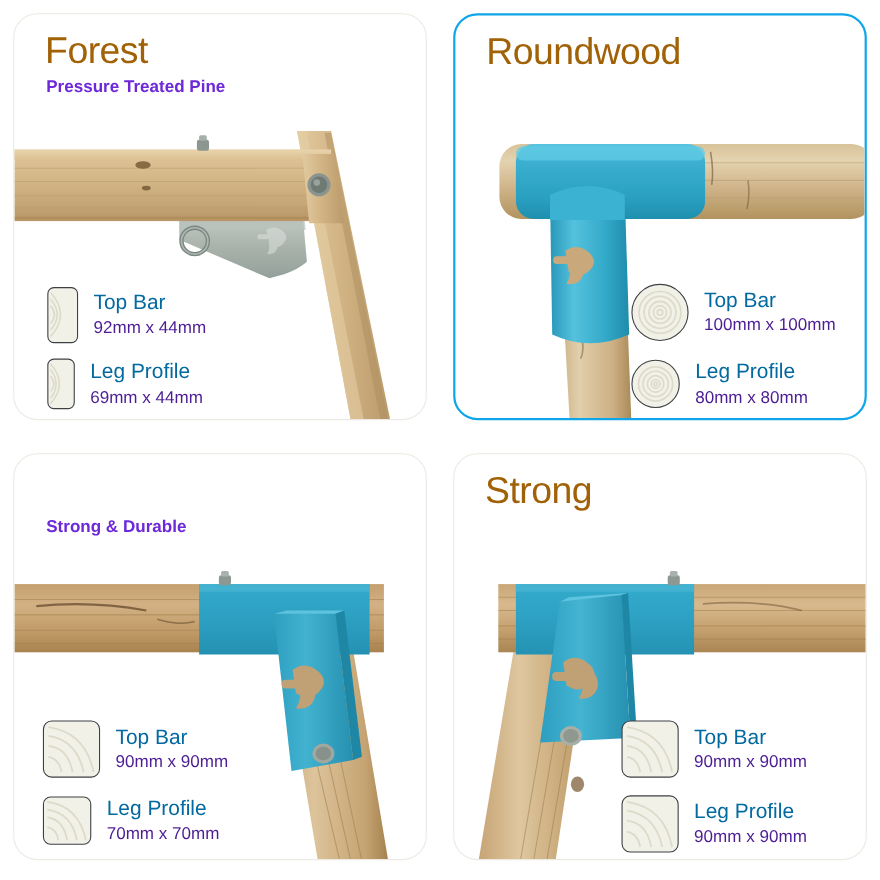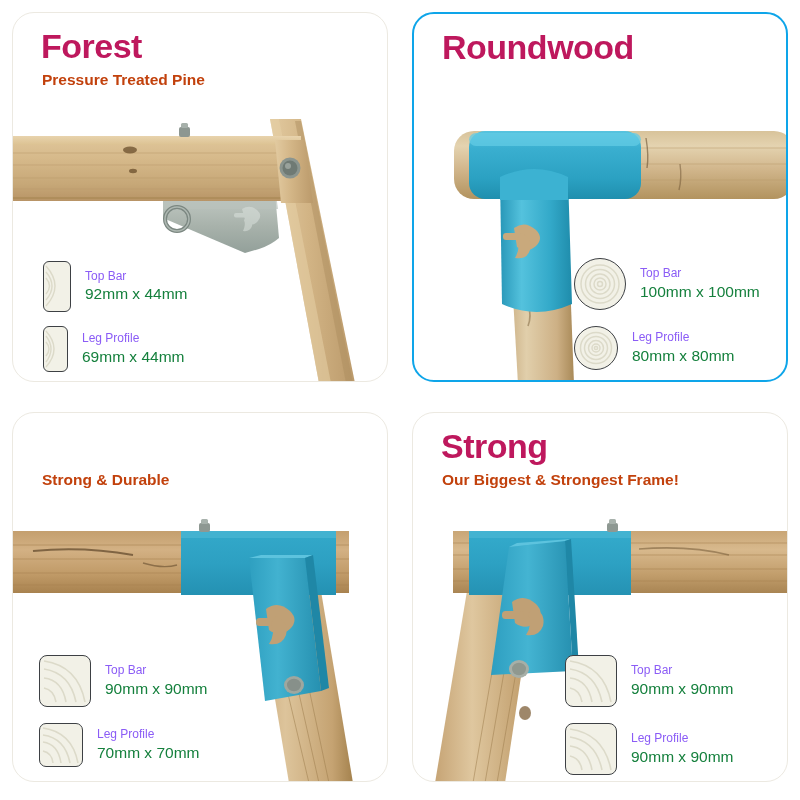--- a/index.html
+++ b/index.html
@@ -48,33 +48,33 @@
     overflow: hidden;
     border-radius: 20px;
   }
 
   
   .title {
     position: absolute;
     left: 28px;
     top: 16px;
     font-size: 34px;
-    font-weight: bold;
+    font-weight: normal;
     letter-spacing: -0.5px;
-    color: #be185d;
+    color: #a16207;
     line-height: 1.05;
     white-space: nowrap;
   }
   .subtitle {
     position: absolute;
     left: 29px;
     top: 58px;
     font-size: 15.5px;
     font-weight: bold;
-    color: #c2410c;
+    color: #6d28d9;
     white-space: nowrap;
   }
 
   
   .legend {
     position: absolute;
     display: flex;
     flex-direction: column;
     gap: 14px;
   }
@@ -86,28 +86,28 @@
   .swatch {
     flex: 0 0 auto;
     position: relative;
     background: #f2f1e7;
     border: 1.6px solid #3d4044;
     overflow: hidden;
   }
   .swatch svg { position: absolute; inset: 0; width: 100%; height: 100%; }
   .legend-text { display: flex; flex-direction: column; }
   .legend-name {
-    font-size: 12px;
-    color: #8b5cf6;
+    font-size: 19px;
+    color: #0369a1;
     line-height: 1.35;
     white-space: nowrap;
   }
   .legend-dim {
     font-size: 15.5px;
-    color: #15803d;
+    color: #4c1d95;
     line-height: 1.35;
     white-space: nowrap;
   }
 
   
   .sw-tall-lg { width: 26px; height: 49px; border-radius: 6px; }
   .sw-tall-sm { width: 23px; height: 44px; border-radius: 6px; }
   .sw-circle-lg { width: 50px; height: 50px; border-radius: 50%; }
   .sw-circle-sm { width: 42px; height: 42px; border-radius: 50%; }
   .sw-sq-lg { width: 50px; height: 50px; border-radius: 8px; }
@@ -529,21 +529,20 @@
               <ellipse cx="106" cy="256" rx="10" ry="9" fill="#a7afa7"></ellipse>
               <ellipse cx="106" cy="256" rx="7" ry="6.2" fill="#8f988f"></ellipse>
 
               <rect x="194" y="110" width="11" height="9" rx="2" fill="#8e9892"></rect>
               <rect x="196" y="106" width="7" height="5" rx="1.5" fill="#a8b2ac"></rect>
             </g>
           </svg>
         </div>
 
         <div class="title">Strong</div>
-        <div class="subtitle">Our Biggest &amp; Strongest Frame!</div>
 
         <div class="legend" style="left:152px; top:242px; gap:16px;">
           <div class="legend-row">
             <div class="swatch sw-sq-lg">
               <svg viewBox="0 0 50 50">
                 <g fill="none" stroke="#dcdac9" stroke-width="1.6">
                   <path d="M4 22 Q22 24 26 46"></path>
                   <path d="M4 13 Q30 17 36 46"></path>
                   <path d="M4 5 Q38 10 45 46"></path>
                   <path d="M4 32 Q14 34 16 46"></path>

